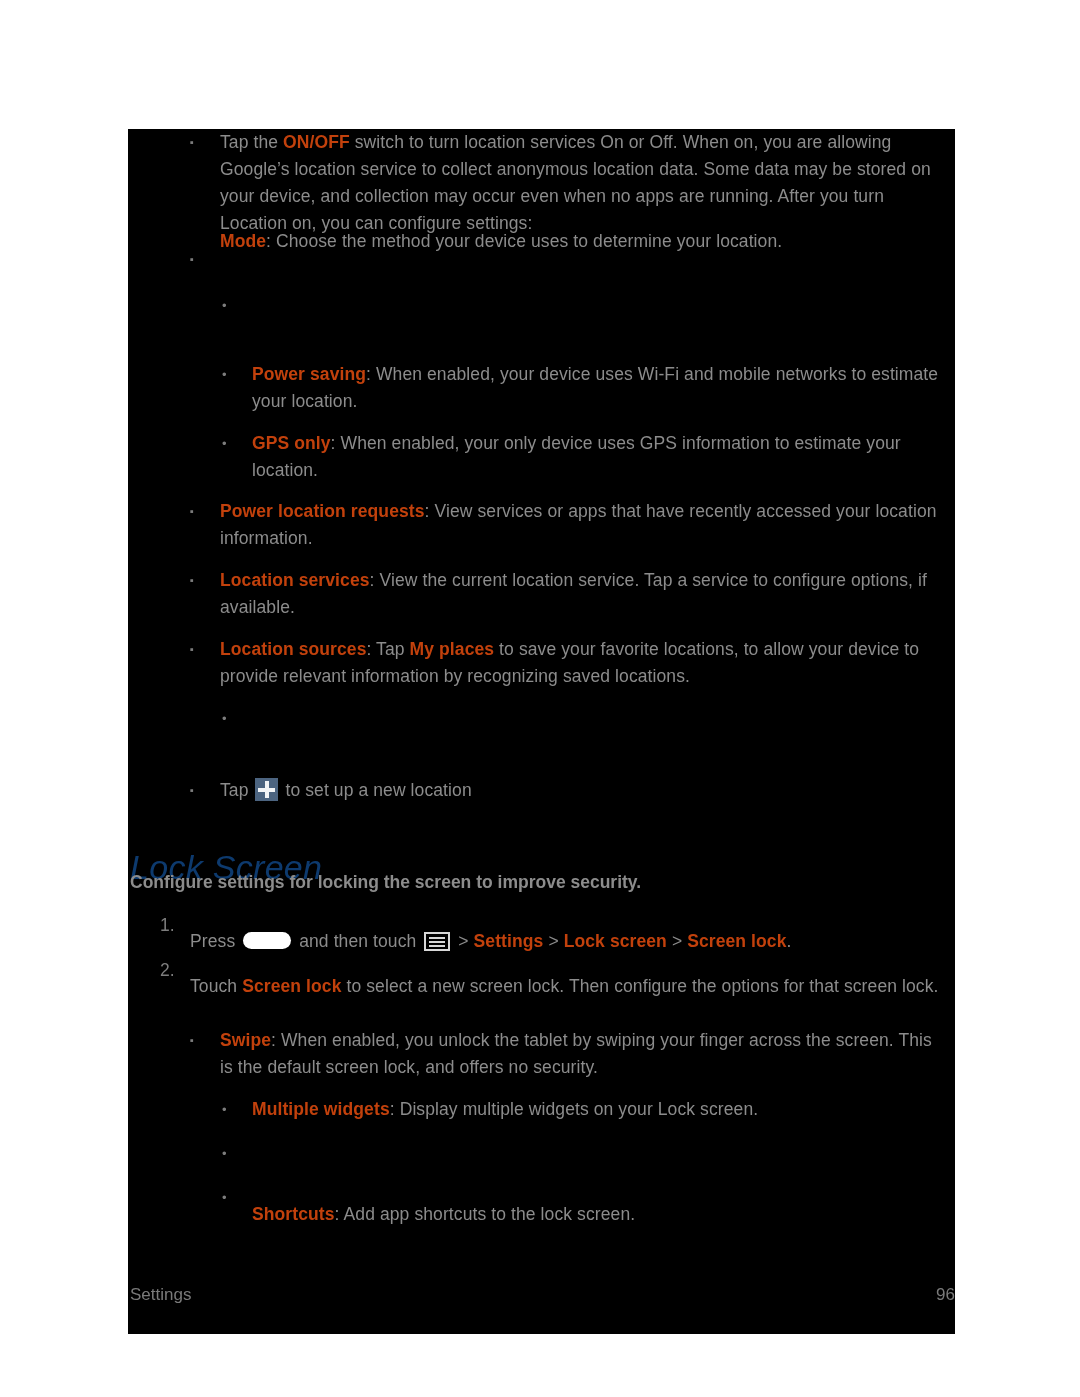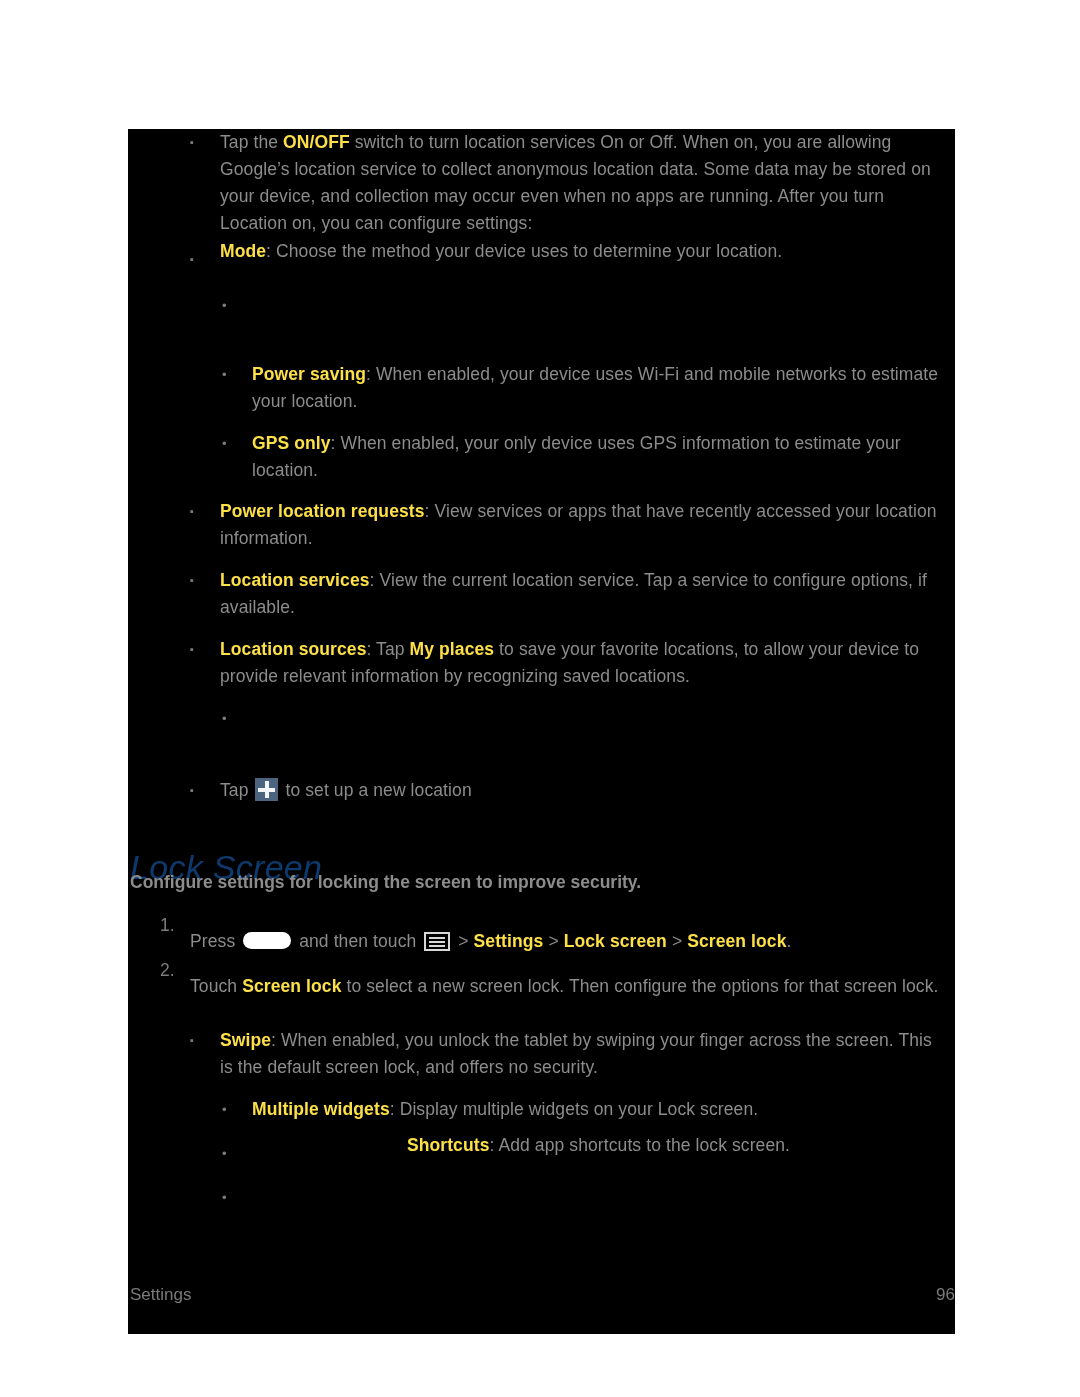--- a/index.html
+++ b/index.html
@@ -38,21 +38,21 @@
 
   
   .blk {
     position: absolute;
     color: #8c8c8c;
     font-size: 17.5px;
     line-height: 27px;
     letter-spacing: 0.1px;
   }
   .blk b {
-    color: #fde047;
+    color: #c2410c;
     font-weight: bold;
   }
 
   
   .mk {
     position: absolute;
     color: #7d7d7d;
   }
   .mk-sq {
     font-size: 11px;
@@ -174,21 +174,21 @@
 </head>
 <body>
 
 <div id="page-sheet">
   <div class="content">
 
     <span class="mk mk-sq mk1" style="top:0px;">▪</span>
     <div class="blk lvl1" style="top:0px;"><span>Tap the </span><b>ON/OFF</b><span> switch to turn location services On or Off. When on, you are allowing Google’s location service to collect anonymous location data. Some data may be stored on your device, and collection may occur even when no apps are running. After you turn Location on, you can configure settings:</span></div>
 
     <span class="mk mk-sq mk1" style="top:117px;">▪</span>
-    <div class="blk lvl1" style="top:109px;"><b>Mode</b><span>: Choose the method your device uses to determine your location.</span></div>
+    <div class="blk lvl1" style="top:99px;"><b>Mode</b><span>: Choose the method your device uses to determine your location.</span></div>
 
     <span class="mk mk-dot mk2" style="top:163px;">•</span>
 
     <span class="mk mk-dot mk2" style="top:232px;">•</span>
     <div class="blk lvl2" style="top:232px;"><b>Power saving</b><span>: When enabled, your device uses Wi-Fi and mobile networks to estimate your location.</span></div>
 
     <span class="mk mk-dot mk2" style="top:301px;">•</span>
     <div class="blk lvl2" style="top:301px;"><b>GPS only</b><span>: When enabled, your only device uses GPS information to estimate your location.</span></div>
 
     <span class="mk mk-sq mk1" style="top:369px;">▪</span>
@@ -217,19 +217,19 @@
 
     <span class="mk mk-sq mk1" style="top:898px;">▪</span>
     <div class="blk lvl1" style="top:898px;"><b>Swipe</b><span>: When enabled, you unlock the tablet by swiping your finger across the screen. This is the default screen lock, and offers no security.</span></div>
 
     <span class="mk mk-dot mk2" style="top:967px;">•</span>
     <div class="blk lvl2" style="top:967px;"><b>Multiple widgets</b><span>: Display multiple widgets on your Lock screen.</span></div>
 
     <span class="mk mk-dot mk2" style="top:1011px;">•</span>
 
     <span class="mk mk-dot mk2" style="top:1055px;">•</span>
-    <div class="blk lvl2" style="top:1003px;text-align:center;"><b>Shortcuts</b><span>: Add app shortcuts to the lock screen.</span></div>
+    <div class="blk lvl2" style="top:1072px;"><b>Shortcuts</b><span>: Add app shortcuts to the lock screen.</span></div>
 
     <div id="footer-settings">Settings</div>
     <div id="footer-page">96</div>
 
   </div>
 </div>
 
 </body></html>

